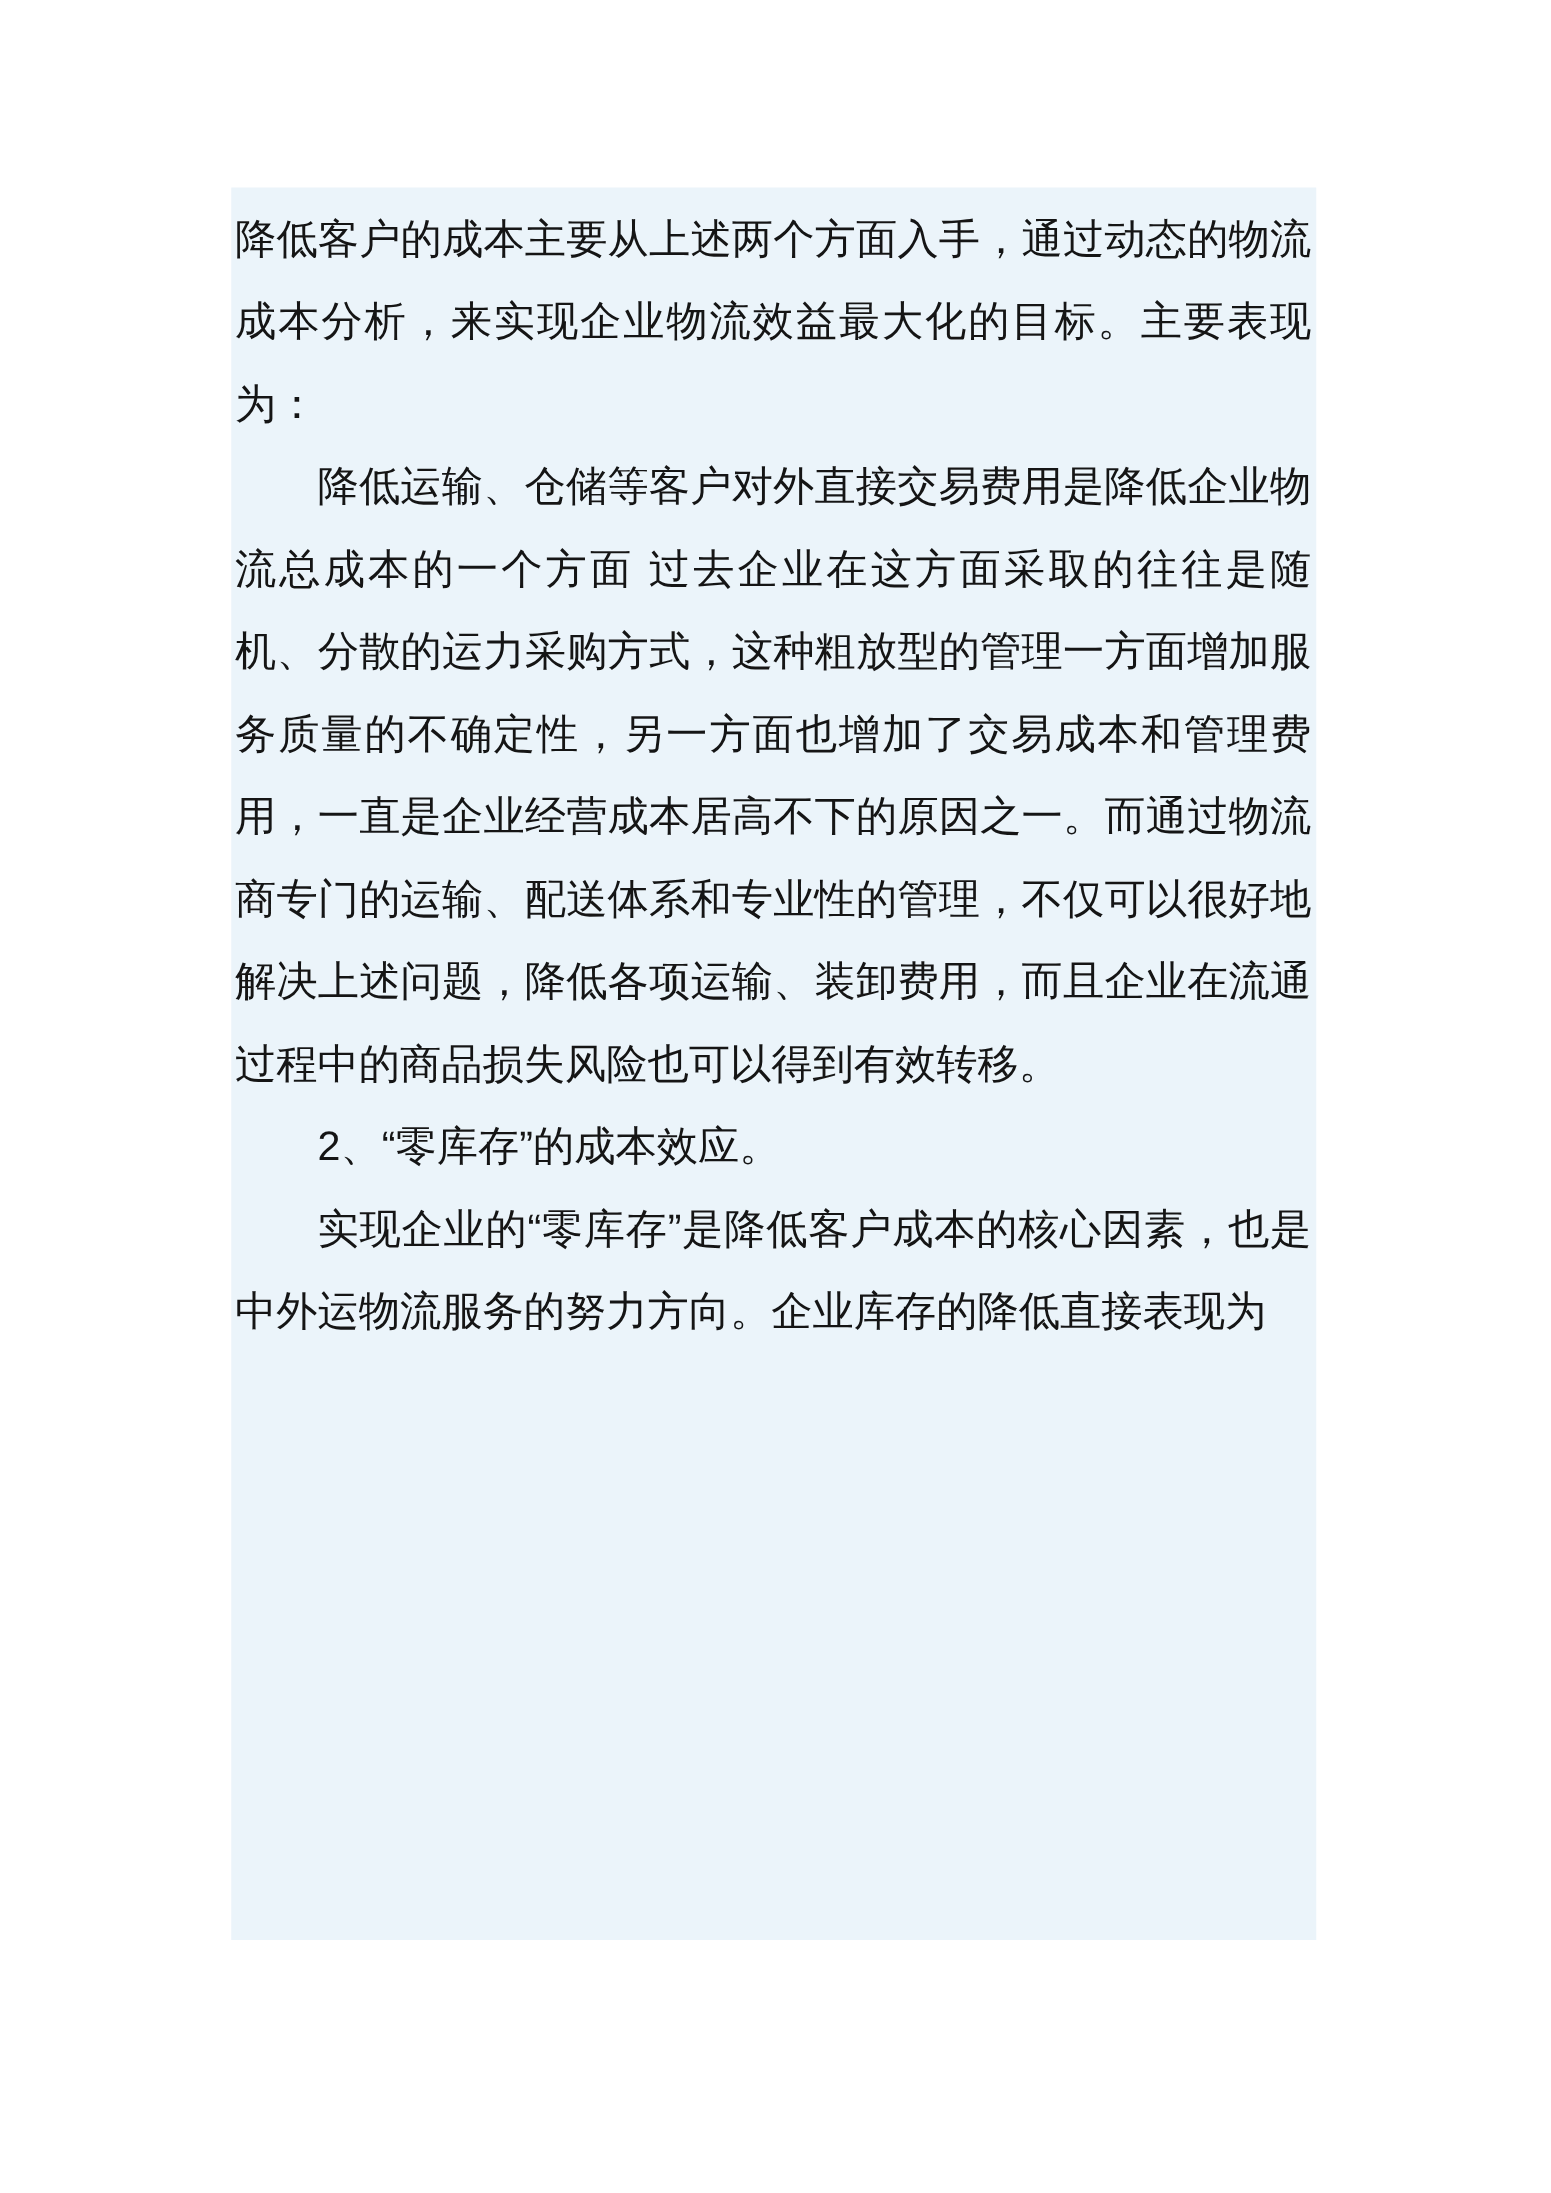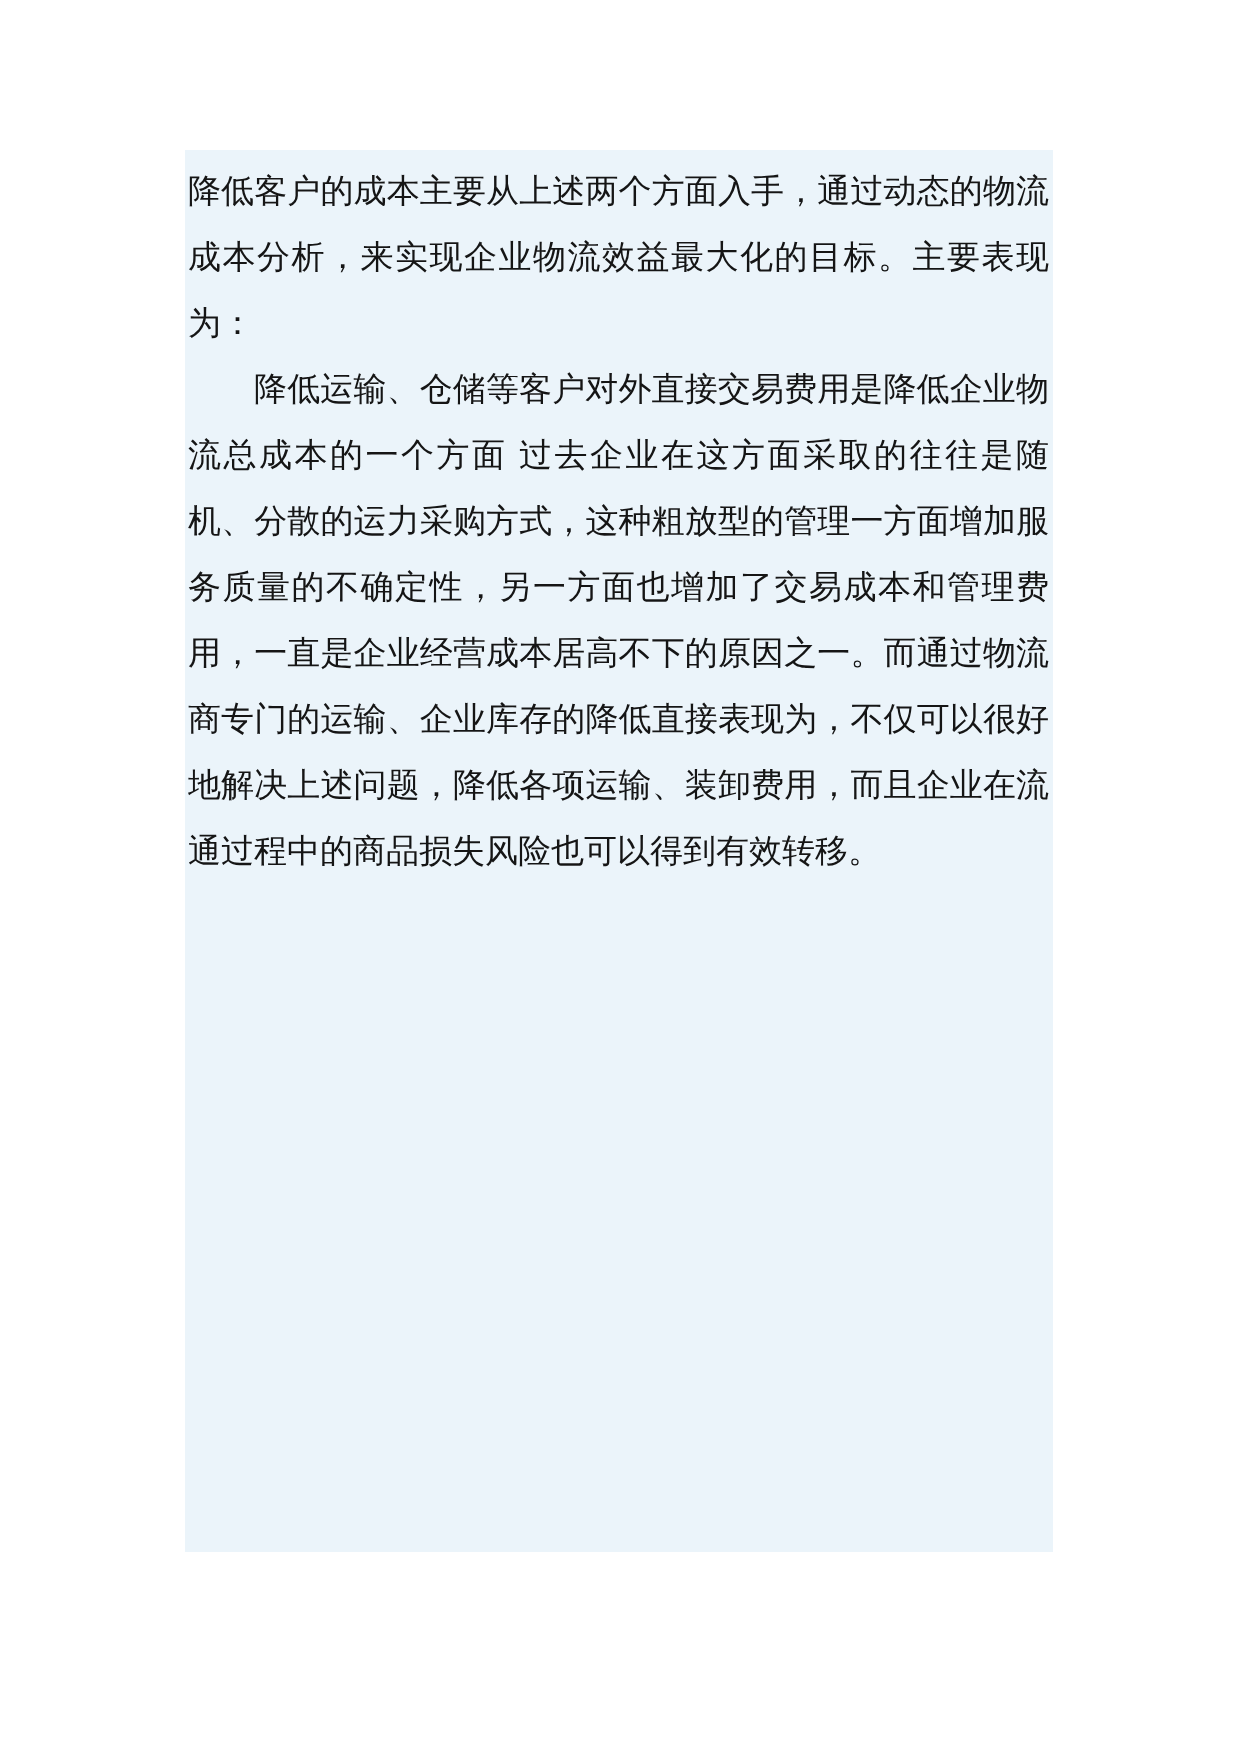--- a/index.html
+++ b/index.html
@@ -60,15 +60,17 @@
     margin-top: 112px;
     text-indent: 2em;
   }
 </style>
 </head>
 <body>
 
 <div class="doc-page">
   <div class="doc-content">
     <p class="para-intro">降低客户的成本主要从上述两个方面入手，通过动态的物流成本分析，来实现企业物流效益最大化的目标。主要表现为：</p>
-    <p class="para-transport">降低运输、仓储等客户对外直接交易费用是降低企业物流总成本的一个方面 过去企业在这方面采取的往往是随机、分散的运力采购方式，这种粗放型的管理一方面增加服务质量的不确定性，另一方面也增加了交易成本和管理费用，一直是企业经营成本居高不下的原因之一。而通过物流商专门的运输、企业库存的降低直接表现为，不仅可以很好地解决上述问题，降低各项运输、装卸费用，而且企业在流通过程中的商品损失风险也可以得到有效转移。</p>
+    <p class="para-transport">降低运输、仓储等客户对外直接交易费用是降低企业物流总成本的一个方面 过去企业在这方面采取的往往是随机、分散的运力采购方式，这种粗放型的管理一方面增加服务质量的不确定性，另一方面也增加了交易成本和管理费用，一直是企业经营成本居高不下的原因之一。而通过物流商专门的运输、配送体系和专业性的管理，不仅可以很好地解决上述问题，降低各项运输、装卸费用，而且企业在流通过程中的商品损失风险也可以得到有效转移。</p>
+    <p class="heading-2">2、“零库存”的成本效应。</p>
+    <p class="para-zero-inv">实现企业的“零库存”是降低客户成本的核心因素，也是中外运物流服务的努力方向。企业库存的降低直接表现为</p>
   </div>
 </div>
 
 </body></html>

